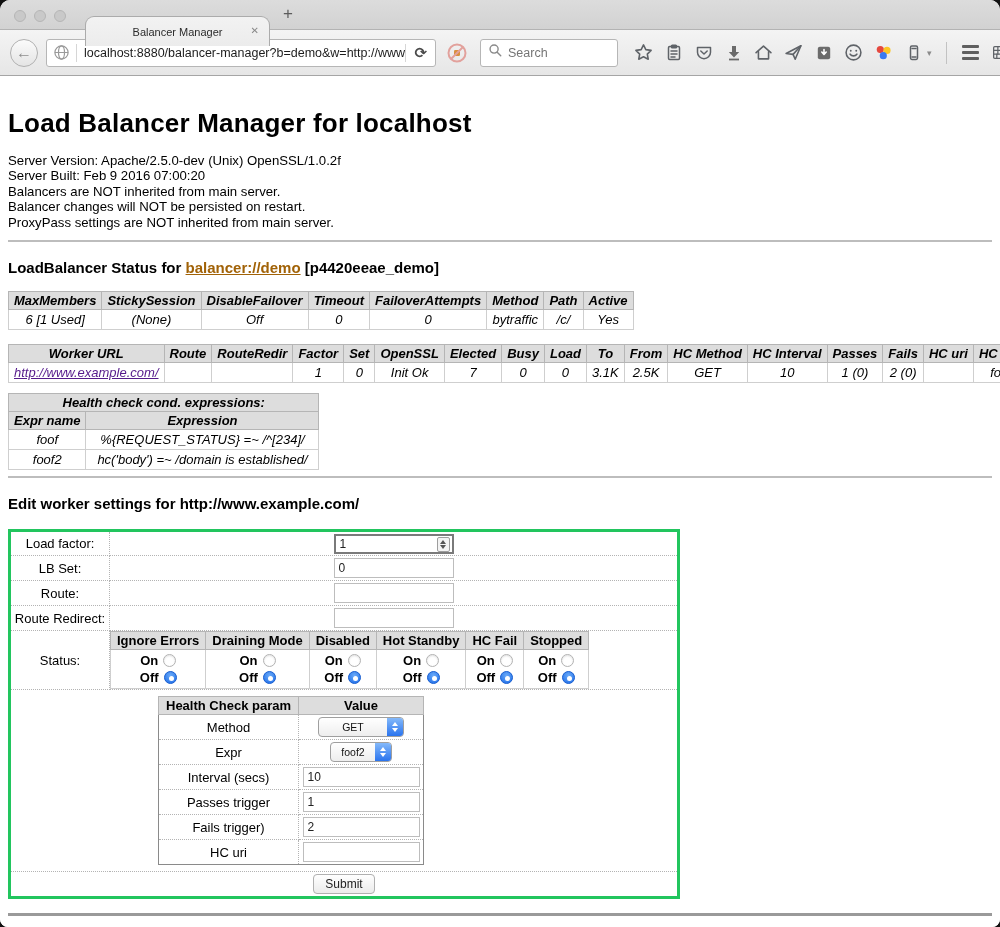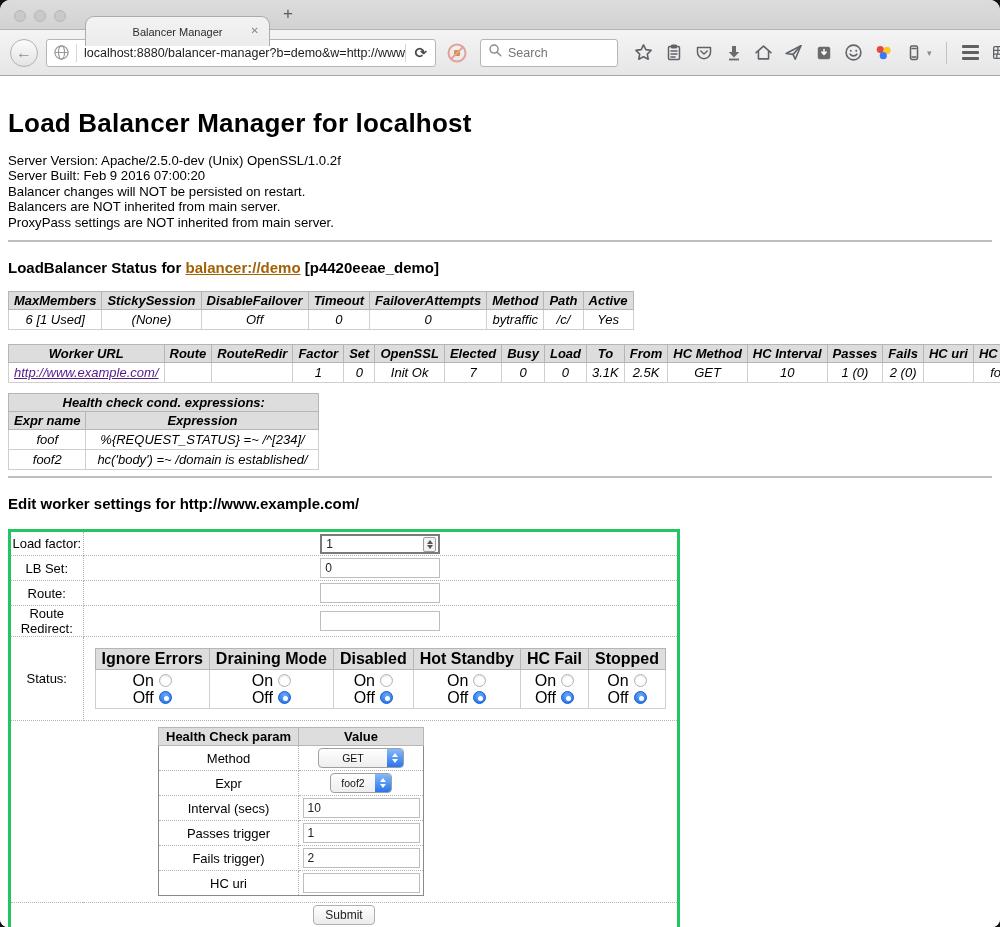--- a/index.html
+++ b/index.html
@@ -57,24 +57,24 @@
   td.fval { text-align:center; }
   .ti { border:1px solid #bdbdbd; height:20px; width:120px; font-size:12px; font-family:inherit; padding:1px 4px; color:#222; }
   .num-wrap { position:relative; display:inline-block; }
   .num-wrap .ti { border:2px solid #7a7a7a; }
   .spinner { position:absolute; right:4px; top:3px; width:13px; height:15px; border:1px solid #9e9e9e; background:#f3f3f3; border-radius:2px;
              display:flex; flex-direction:column; align-items:center; justify-content:center; }
   .spinner i { display:block; width:0; height:0; border-left:3px solid transparent; border-right:3px solid transparent; }
   .spin-up { border-bottom:4px solid #555; margin-bottom:1px; }
   .spin-dn { border-top:4px solid #555; }
 
-  table.stable { border-collapse:collapse; border:1px solid #8a8a8a; font-size:16px; margin:11px; }
+  table.stable { border-collapse:collapse; border:1px solid #8a8a8a; font-size:13px; margin:0; }
   table.stable th { background:#ddd; font-weight:bold; border:1px solid #b5b5b5; padding:1px 6px; white-space:nowrap; }
   table.stable td { background:#fff; border:1px solid #cfcfcf; padding:2px 4px; }
-  .radio-line { display:flex; align-items:center; justify-content:center; gap:5px; height:17px; }
+  .radio-line { display:flex; align-items:center; justify-content:center; gap:5px; height:17px;font-weight:bold; }
   .radio { width:13px; height:13px; border-radius:50%; background:#fff; border:1px solid #b2b2b2; box-shadow:inset 0 1px 2px rgba(0,0,0,.12); position:relative; flex:none; }
   .radio.checked { background:radial-gradient(circle at 50% 32%, #6aaaf8, #1b6be8); border-color:#1a5fd0; box-shadow:none; }
   .radio.checked::after { content:''; position:absolute; left:4px; top:4px; width:5px; height:5px; border-radius:50%; background:#fff; }
 
   table.hctable { border-collapse:collapse; border:1px solid #8a8a8a; font-size:13px; margin:6px 0 6px 147px; }
   table.hctable th { background:#ddd; font-weight:bold; border:1px solid #b5b5b5; padding:1px 6px; }
   table.hctable td { background:#fff; border:1px dotted #b3b3b3; padding:2px 3px; text-align:center; height:24px; }
   td.hcl { width:140px; } td.hcv { width:125px; }
   .ti-full { width:117px; }
 
@@ -230,22 +230,22 @@
       </span>
     </div>
   </div>
 
   <div class="content">
     <h1 class="pgtitle">Load Balancer Manager for localhost</h1>
 
     <div class="intro">
       <div>Server Version: Apache/2.5.0-dev (Unix) OpenSSL/1.0.2f</div>
       <div>Server Built: Feb 9 2016 07:00:20</div>
+      <div>Balancers are NOT inherited from main server.</div>
       <div>Balancer changes will NOT be persisted on restart.</div>
-      <div>Balancers are NOT inherited from main server.</div>
       <div>ProxyPass settings are NOT inherited from main server.</div>
     </div>
 
     <hr class="rule">
 
     <h3 class="sub"><span>LoadBalancer Status for </span><a href="#">balancer://demo</a><span> [p4420eeae_demo]</span></h3>
 
     <table class="dt">
       <tbody>
           <tr>

